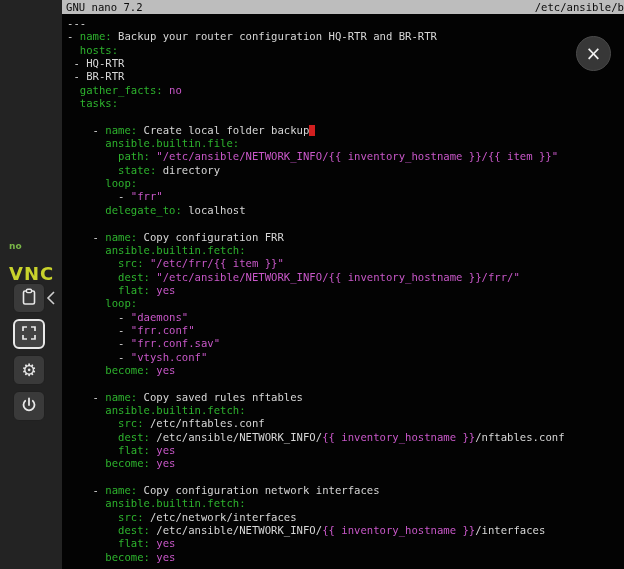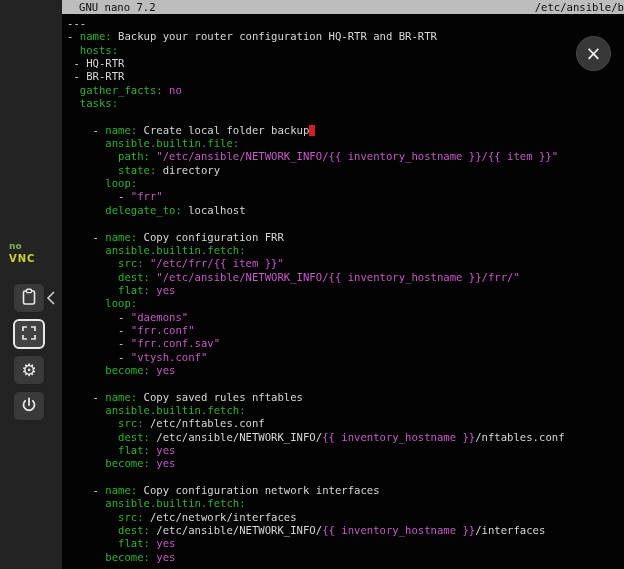--- a/index.html
+++ b/index.html
@@ -6,37 +6,37 @@
   html,body { width:624px; height:569px; overflow:hidden; }
   body { background:#000; font-family:"DejaVu Sans Mono", monospace; }
   .screen { position:relative; width:624px; height:569px; background:#000; overflow:hidden; }
 
   
   .vnc-sidebar { position:absolute; left:0; top:0; width:62px; height:569px;
                  background:var(--sidebar-bg,#232323); z-index:2; }
   .logo { position:absolute; left:9px; top:242px; width:40px; height:36px;
           font-family:"DejaVu Sans", sans-serif; text-align:left; }
   .logo-no  { color:#7ab648; font-size:9px; line-height:9px; font-weight:bold; }
-  .logo-vnc { color:#c9d32c; font-size:10px; line-height:15px; font-weight:bold; letter-spacing:1px; }
+  .logo-vnc { color:#c9d32c; font-size:18px; line-height:15px; font-weight:bold; letter-spacing:1px;margin-top:15px; }
   .handle { position:absolute; left:45px; top:289px; width:12px; height:20px;
             display:flex; align-items:center; justify-content:center; background:transparent; border:none; cursor:pointer; }
   .bar-btn { position:absolute; left:13px; width:32px; height:30px;
              background:#3a3a3a; border:1px solid #202020; border-radius:6px;
              display:flex; align-items:center; justify-content:center;
              color:#e8e8e8; cursor:pointer; }
   .bar-btn.selected { border:2px solid #e9e9e9; background:#424242; }
   .btn-1 { top:283px; } .btn-2 { top:319px; } .btn-3 { top:355px; } .btn-4 { top:391px; }
   .gear-glyph { font-family:"DejaVu Sans", sans-serif; font-size:17px; line-height:17px; color:#e8e8e8; }
 
   
   .terminal { position:absolute; left:62px; top:0; width:562px; height:569px;
               background:var(--terminal-bg,#030303); overflow:hidden; }
   .nano-titlebar { height:14px; background:var(--titlebar-bg,#bdbdbd); color:#0a0a0a;
                    font-size:10.6px; line-height:14px; display:flex;
-                   justify-content:space-between; padding-left:17px; white-space:nowrap; overflow:hidden; }
+                   justify-content:space-between; padding-left:4px; white-space:nowrap; overflow:hidden; }
   .nano-titlebar .right { text-align:center; }
   .editor { padding:3px 0 0 5px; font-size:10.6px; line-height:13.35px;
             white-space:pre; color:var(--plain-text,#d8d8d8); }
   .ed-line { height:13.35px; white-space:pre; }
   .seg-p { color:var(--plain-text,#d8d8d8); }
   .seg-k { color:var(--key-green,#2eb42e); }
   .seg-v { color:var(--string-magenta,#c958c9); }
   .cursor { display:inline-block; width:6px; height:11px; background:var(--cursor-red,#d21f1f);
             vertical-align:text-bottom; }
 

